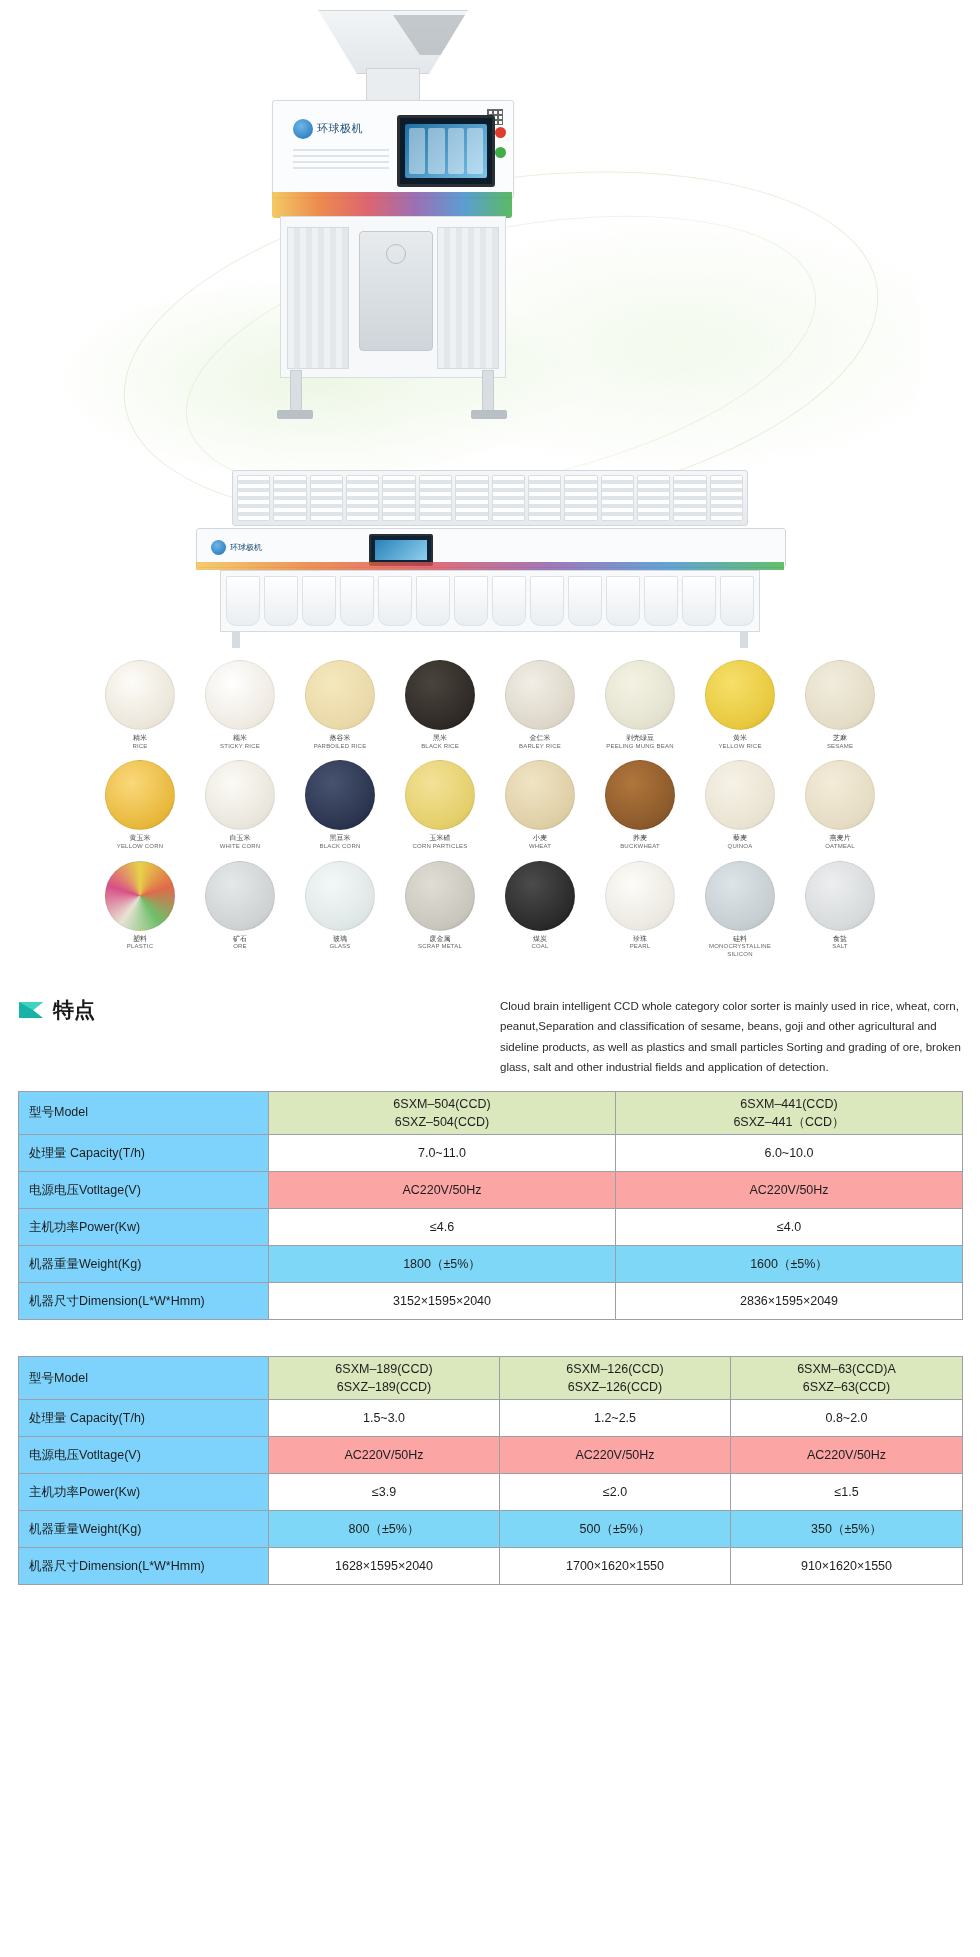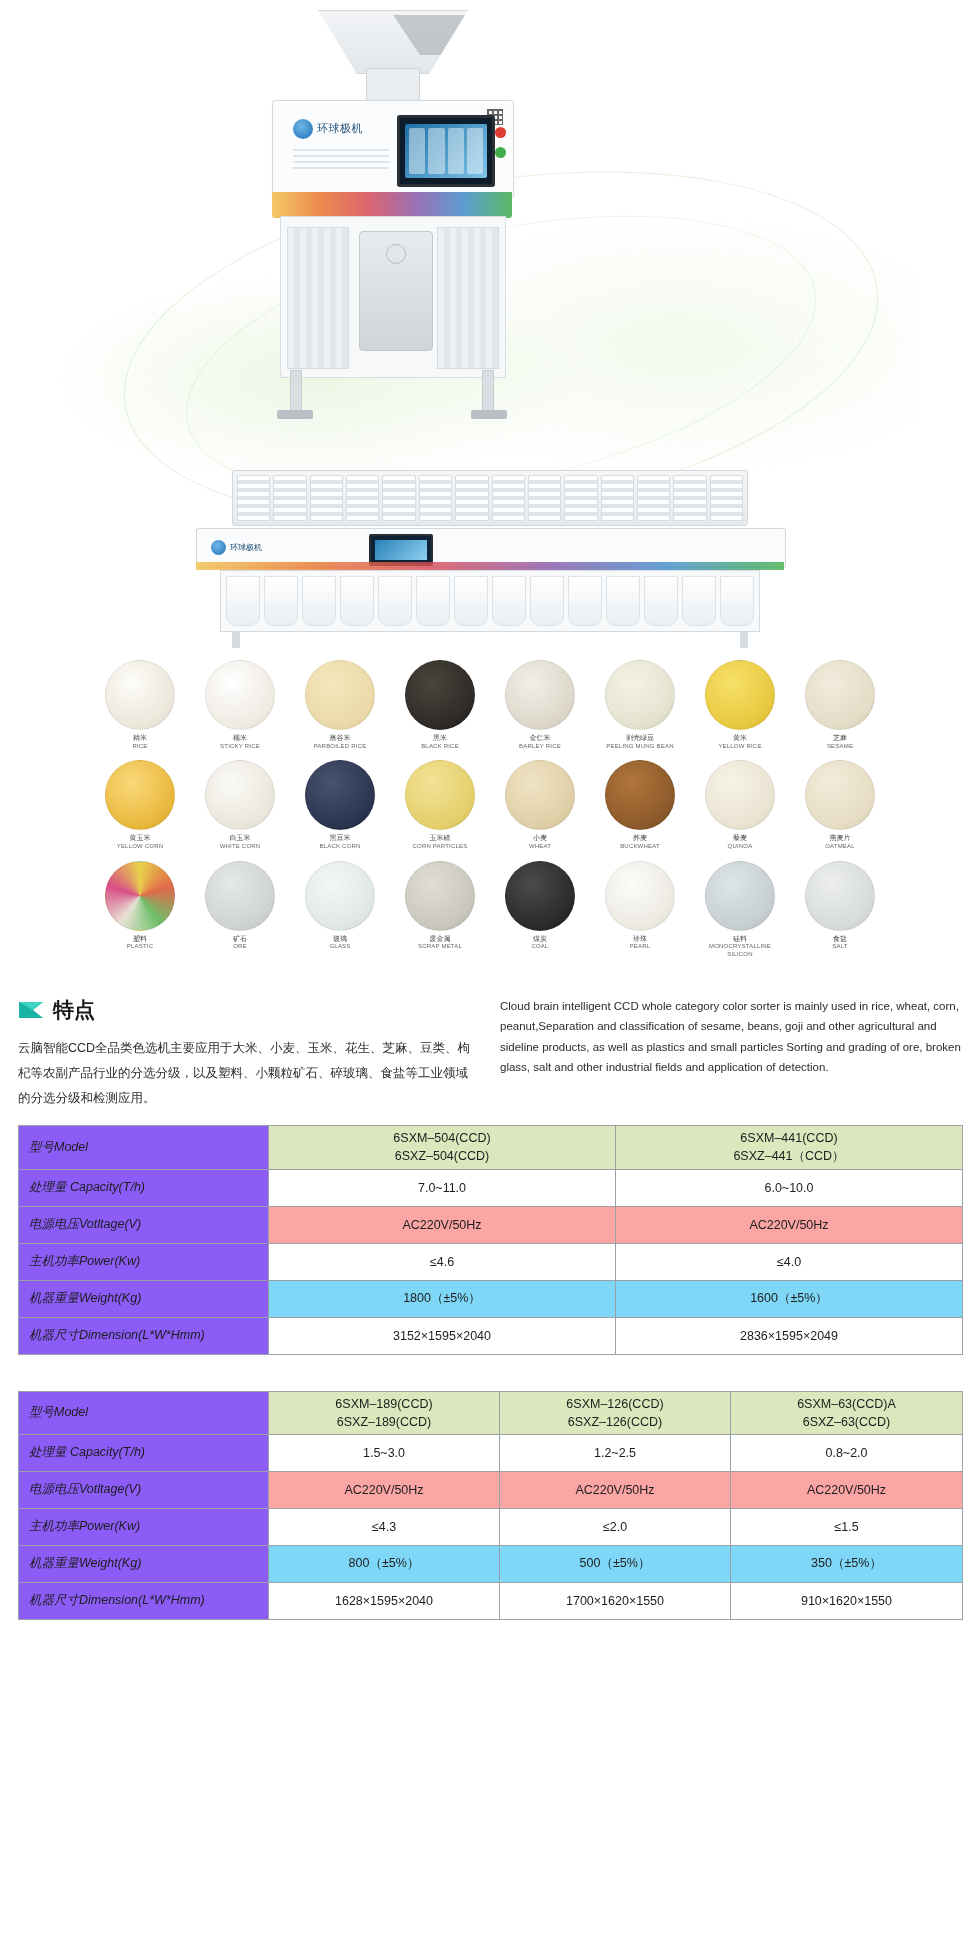--- a/index.html
+++ b/index.html
@@ -124,21 +124,21 @@
 
   table.spec{border-collapse:collapse;width:944px;margin:8px 18px 0 18px;table-layout:fixed;}
   table.spec td{
     border:1px solid #9aa0a6;
     font-size:12.5px;
     text-align:center;
     height:30px;
     padding:3px 4px;
     color:#1d1d1d;
   }
-  table.spec td.label{text-align:left;padding-left:10px;background:#8b5cf6;font-style:italic;}
+  table.spec td.label{text-align:left;padding-left:10px;background:#7dd3fc;}
   table.spec .two-line{line-height:1.45;}
   .bg-green{background:#dbe7bd;}
   .bg-orange{background:#fca5a5;}
   .bg-blue{background:#7fd7f7;}
   .bg-white{background:#ffffff;}
   .spacer{height:28px;}
 </style>
 </head>
 <body>
 
@@ -372,21 +372,20 @@
 
   <div class="features">
     <div class="feat-col">
       <div class="feat-head">
         <svg class="flag" viewBox="0 0 26 20">
           <path d="M1 2 L25 2 L15 10 L25 18 L1 18 Z" fill="#19b3a6"></path>
           <path d="M1 2 L25 2 L15 10 Z" fill="#3fd3c4"></path>
         </svg>
         <div class="feat-title-cn">特点</div>
       </div>
-      <div class="feat-body-cn">云脑智能CCD全品类色选机主要应用于大米、小麦、玉米、花生、芝麻、豆类、枸杞等农副产品行业的分选分级，以及塑料、小颗粒矿石、碎玻璃、食盐等工业领域的分选分级和检测应用。</div>
     </div>
     <div class="feat-col">
       <div class="feat-body-en">Cloud brain intelligent CCD whole category color sorter is mainly used in rice, wheat, corn, peanut,Separation and classification of sesame, beans, goji and other agricultural and sideline products, as well as plastics and small particles Sorting and grading of ore, broken glass, salt and other industrial fields and application of detection.</div>
     </div>
   </div>
 
 
   <table class="spec">
     <colgroup>
         <col style="width:250px">
@@ -465,21 +464,21 @@
         <td class="bg-white">0.8~2.0</td>
       </tr>
       <tr>
         <td class="label bg-orange">电源电压Votltage(V)</td>
         <td class="bg-orange">AC220V/50Hz</td>
         <td class="bg-orange">AC220V/50Hz</td>
         <td class="bg-orange">AC220V/50Hz</td>
       </tr>
       <tr>
         <td class="label bg-white">主机功率Power(Kw)</td>
-        <td class="bg-white">≤4.3</td>
+        <td class="bg-white">≤3.9</td>
         <td class="bg-white">≤2.0</td>
         <td class="bg-white">≤1.5</td>
       </tr>
       <tr>
         <td class="label bg-blue">机器重量Weight(Kg)</td>
         <td class="bg-blue">800（±5%）</td>
         <td class="bg-blue">500（±5%）</td>
         <td class="bg-blue">350（±5%）</td>
       </tr>
       <tr>

